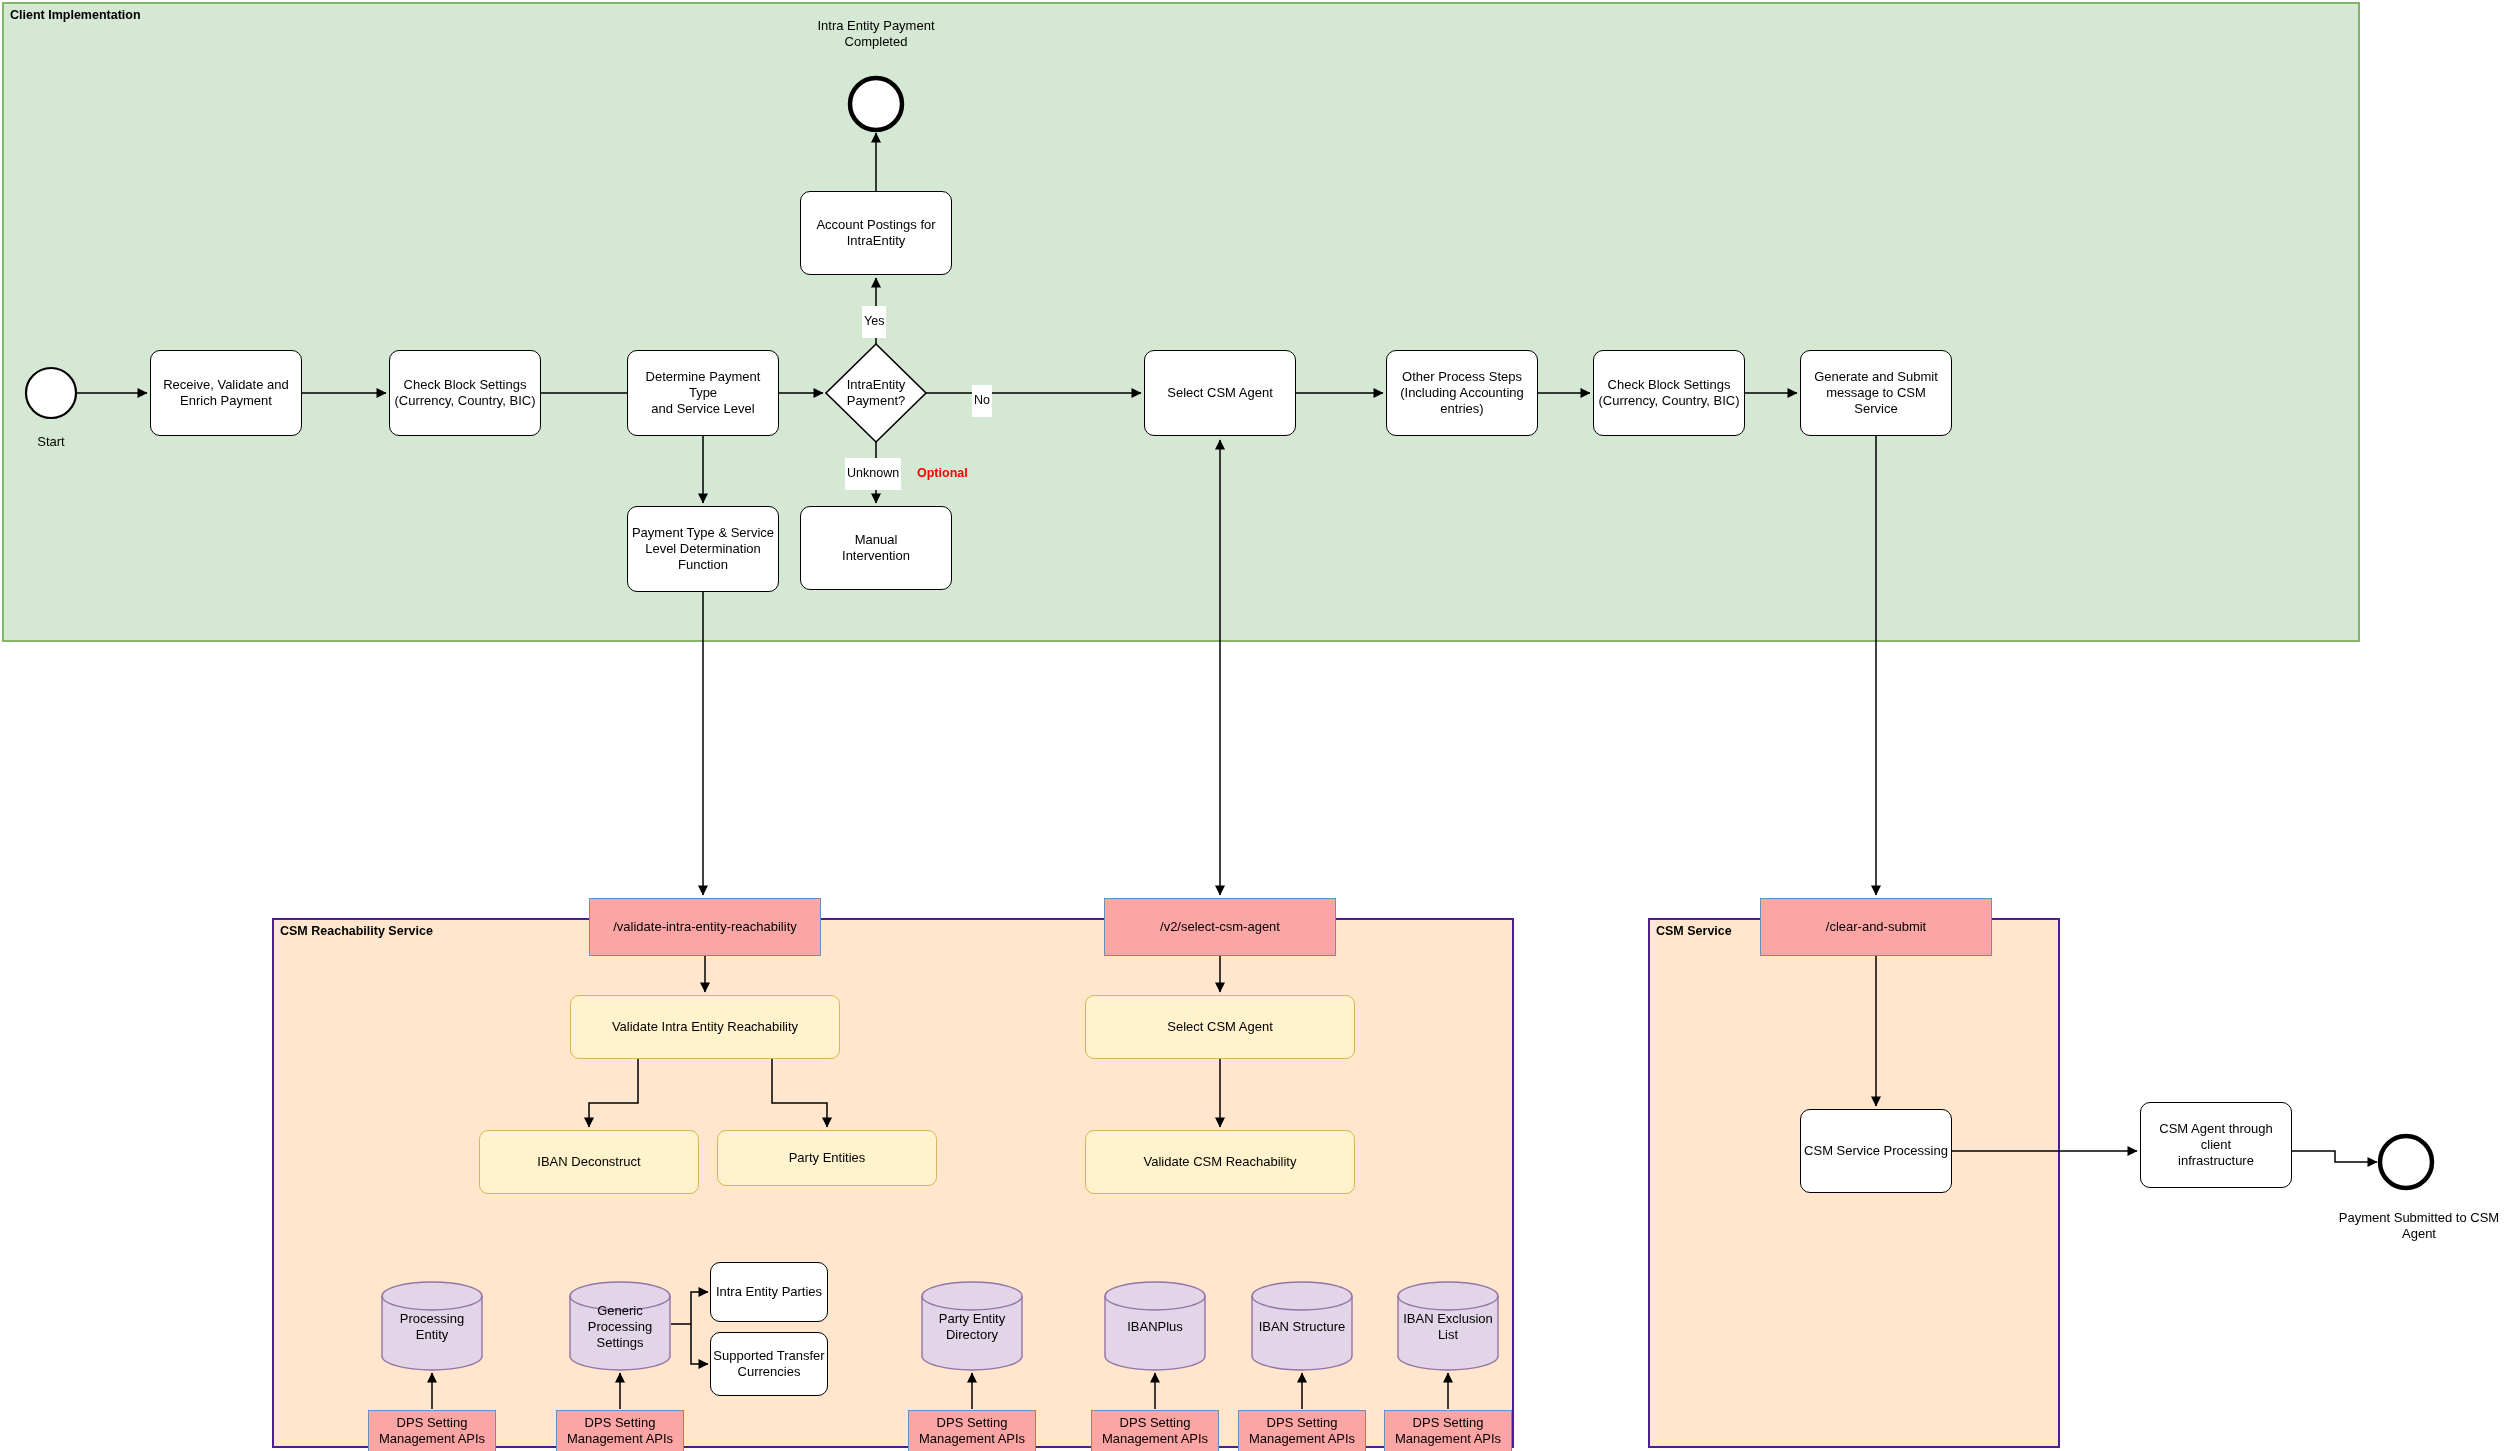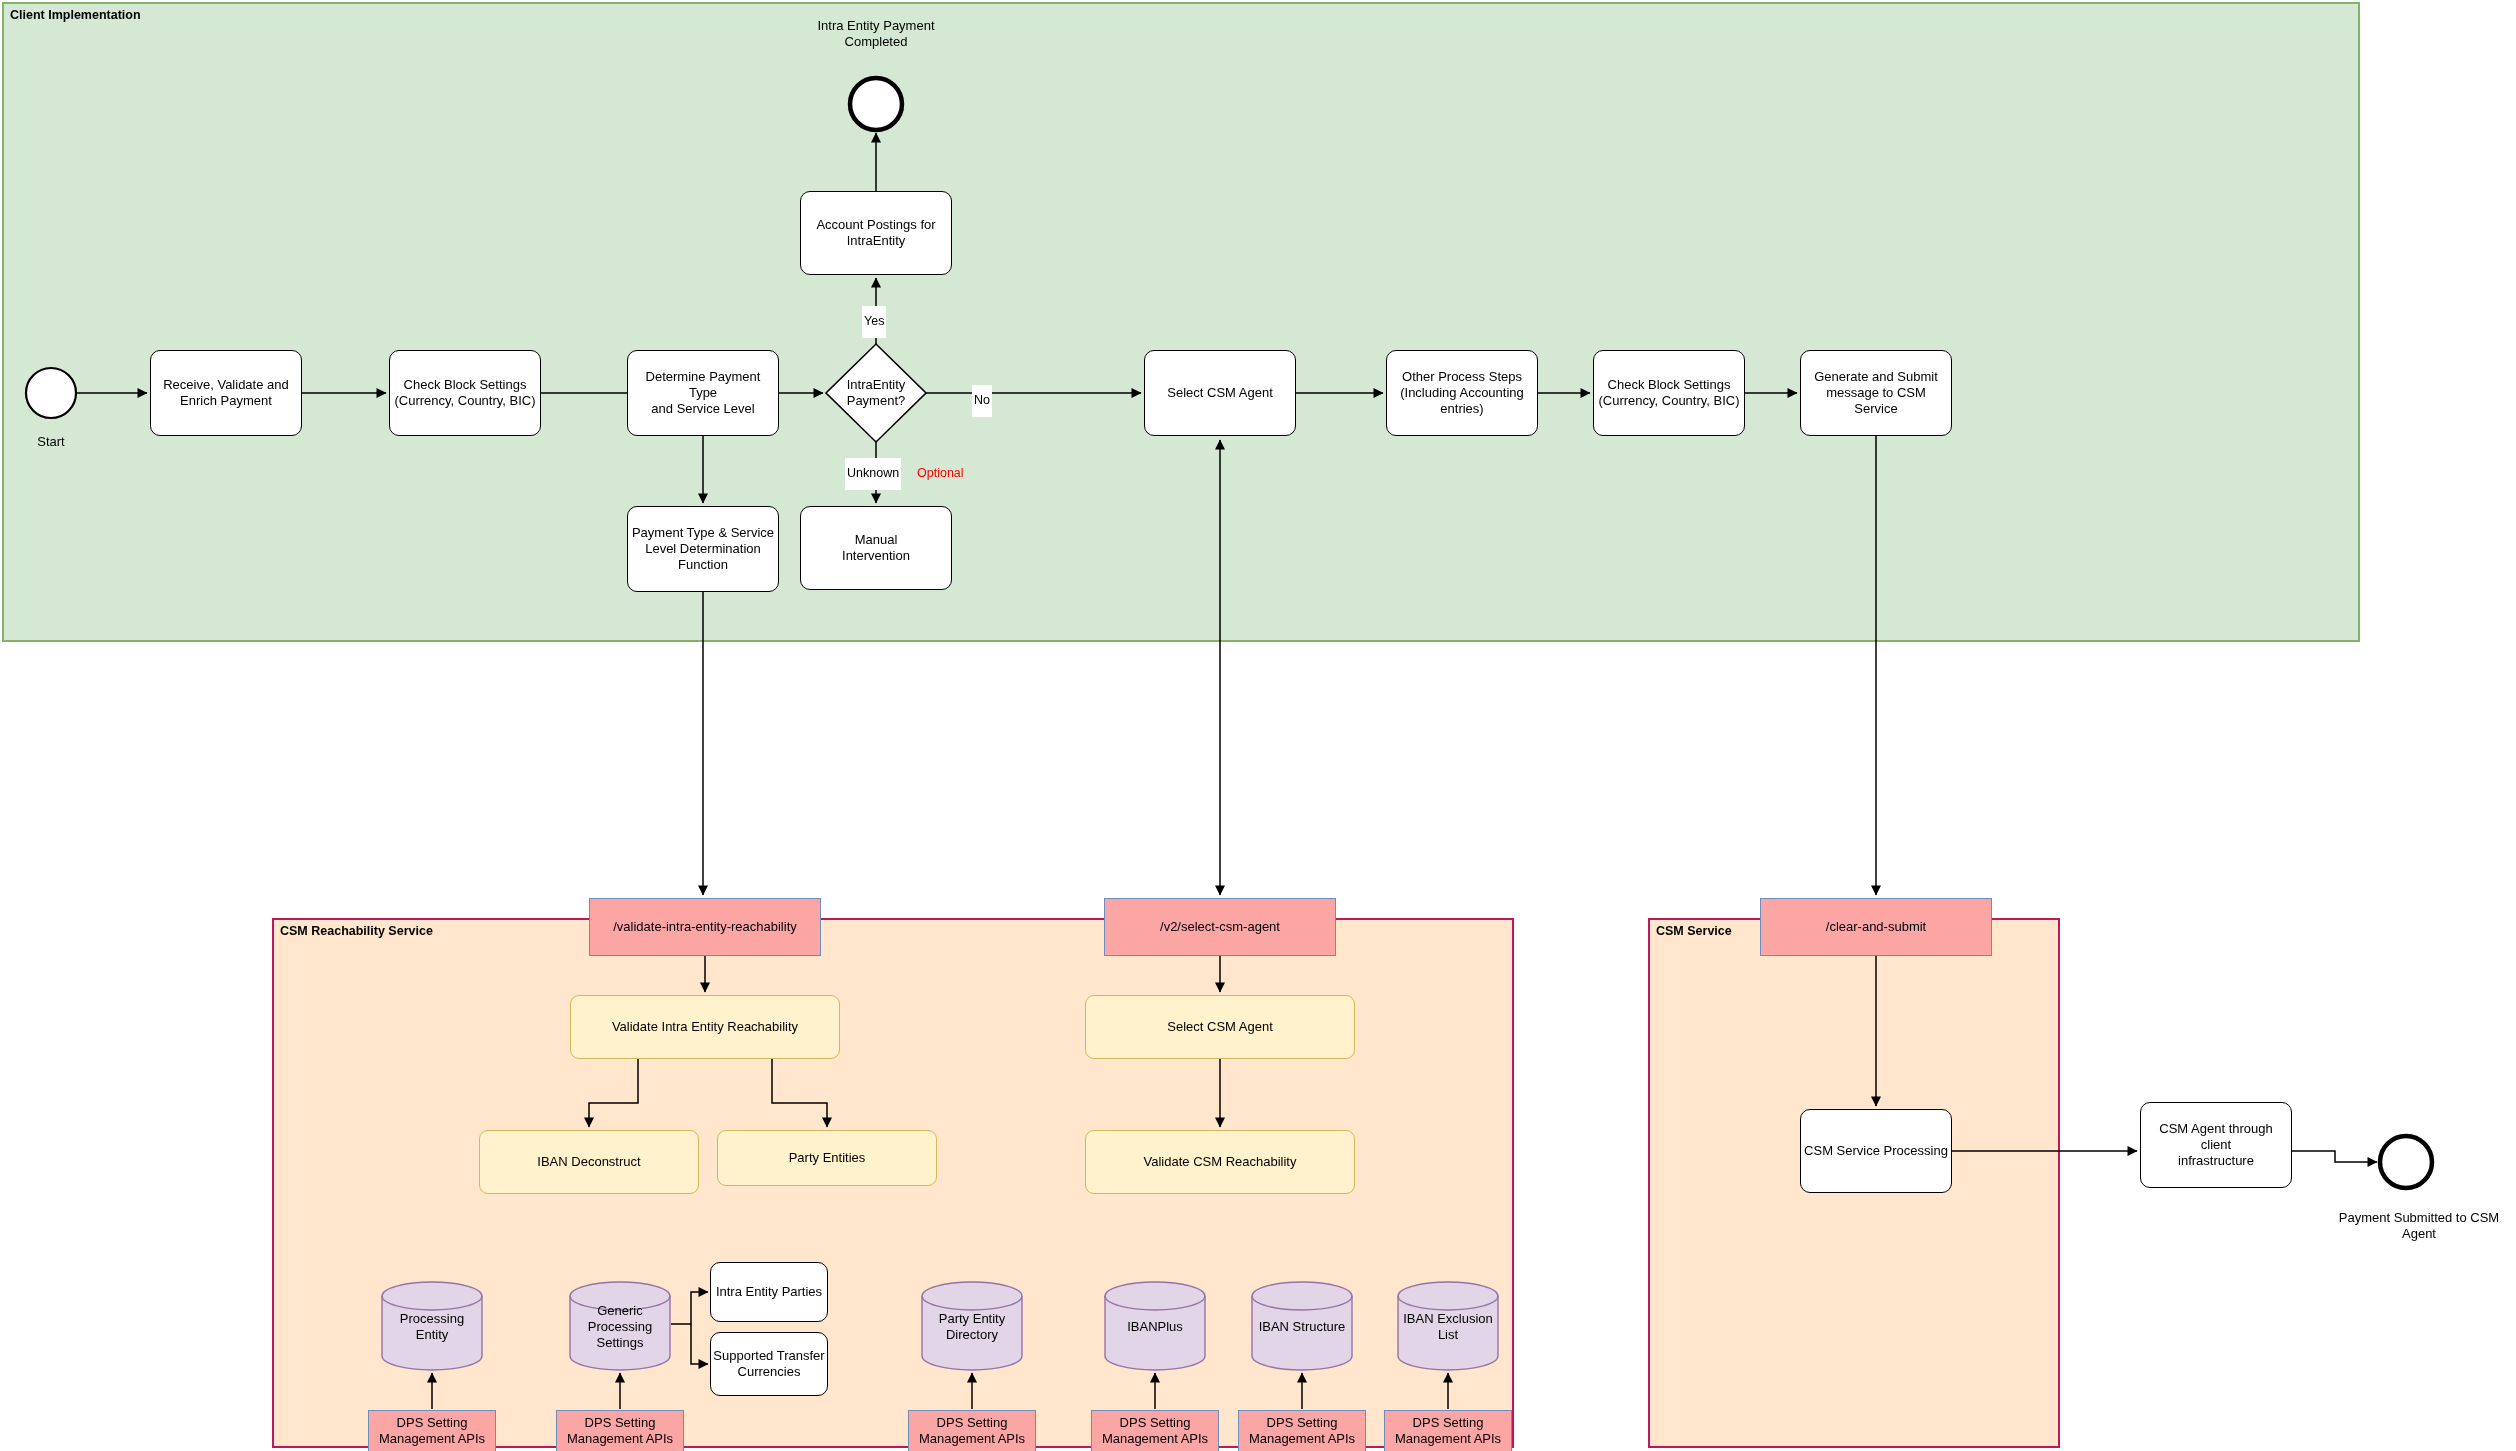--- a/index.html
+++ b/index.html
@@ -3,39 +3,39 @@
 <meta charset="utf-8">
 <style>
   html,body{margin:0;padding:0;background:#ffffff;}
   #canvas{
     position:relative;width:2516px;height:1451px;overflow:hidden;
     font-family:"Liberation Sans","DejaVu Sans",sans-serif;
     color:#000;background:#ffffff;
   }
   .lane{position:absolute;box-sizing:border-box;z-index:0;}
   .lane.green{background:#D5E8D4;border:2px solid #82B366;}
-  .lane.orange{background:#FFE6CC;border:2px solid #be185d;}
+  .lane.orange{background:#FFE6CC;border:2px solid #4c1d95;}
   .lane-title{position:absolute;top:4px;left:6px;font-size:12.5px;font-weight:bold;white-space:nowrap;}
   #edge-layer{position:absolute;left:0;top:0;z-index:1;}
   .node{
     position:absolute;box-sizing:border-box;z-index:2;
     display:flex;align-items:center;justify-content:center;
     text-align:center;white-space:pre-line;
     font-size:13px;line-height:1.22;padding:2px;
   }
   .white{background:#ffffff;border:1.6px solid #000000;border-radius:10px;}
   .blue{background:#fca5a5;border:1.3px solid #6C8EBF;}
   .yellow{background:#FFF2CC;border:1.3px solid #D6B656;border-radius:9px;}
   .plain{background:transparent;border:none;z-index:3;}
   .edge-label{
     position:absolute;z-index:3;font-size:12.5px;line-height:1.1;
     background:#ffffff;padding:8px 2px;white-space:nowrap;
     display:flex;align-items:center;justify-content:center;
   }
-  .edge-label.no-bg{background:transparent;}
+  .edge-label.no-bg{background:transparent;font-weight:bold;}
   .red{color:#FF0000;}
 </style>
 </head>
 <body>
 
 <div id="canvas">
 
   <div class="lane green" style="left:2px;top:2px;width:2358px;height:640px">
     <div class="lane-title">Client Implementation</div>
   </div>

